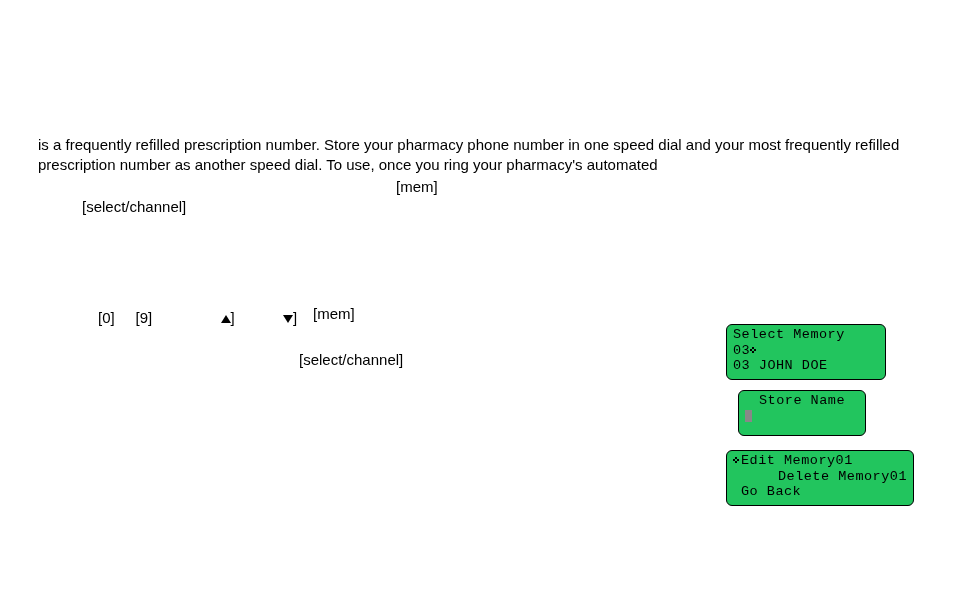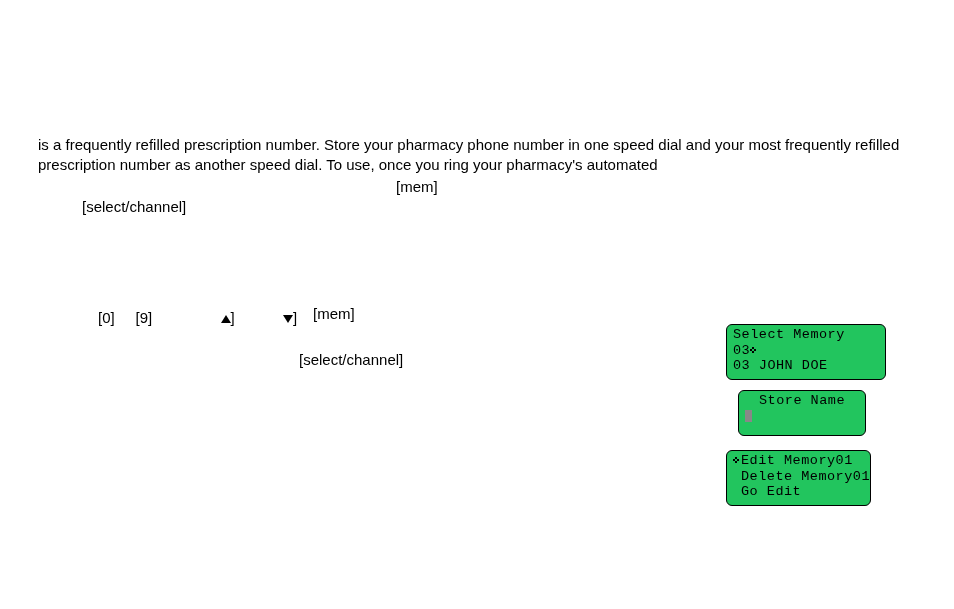--- a/index.html
+++ b/index.html
@@ -112,19 +112,19 @@
     <div class="row">Select Memory</div>
     <div class="row"><span>03</span><span class="ptr-dotted"></span></div>
     <div class="row">03 JOHN DOE</div>
   </div>
 
   <div class="lcd lcd-center" style="left:726px; top:390px; width:128px; height:46px;margin-left:12px;">
     <div class="row title">Store Name</div>
     <div class="row"><span class="cursor-block"></span></div>
   </div>
 
-  <div class="lcd" style="left:726px; top:450px; width:145px; height:56px;">
+  <div class="lcd" style="left:726px; top:450px; width:188px; height:56px;">
     <div class="row"><span class="ptr-dotted"></span><span>Edit Memory01</span></div>
-    <div class="row" style="padding-left:8px;">Delete Memory01</div>
-    <div class="row" style="padding-left:8px;">Go Edit</div>
+    <div class="row" style="padding-left:8px;text-align:right;">Delete Memory01</div>
+    <div class="row" style="padding-left:8px;">Go Back</div>
   </div>
 
 </div>
 
 </body></html>

